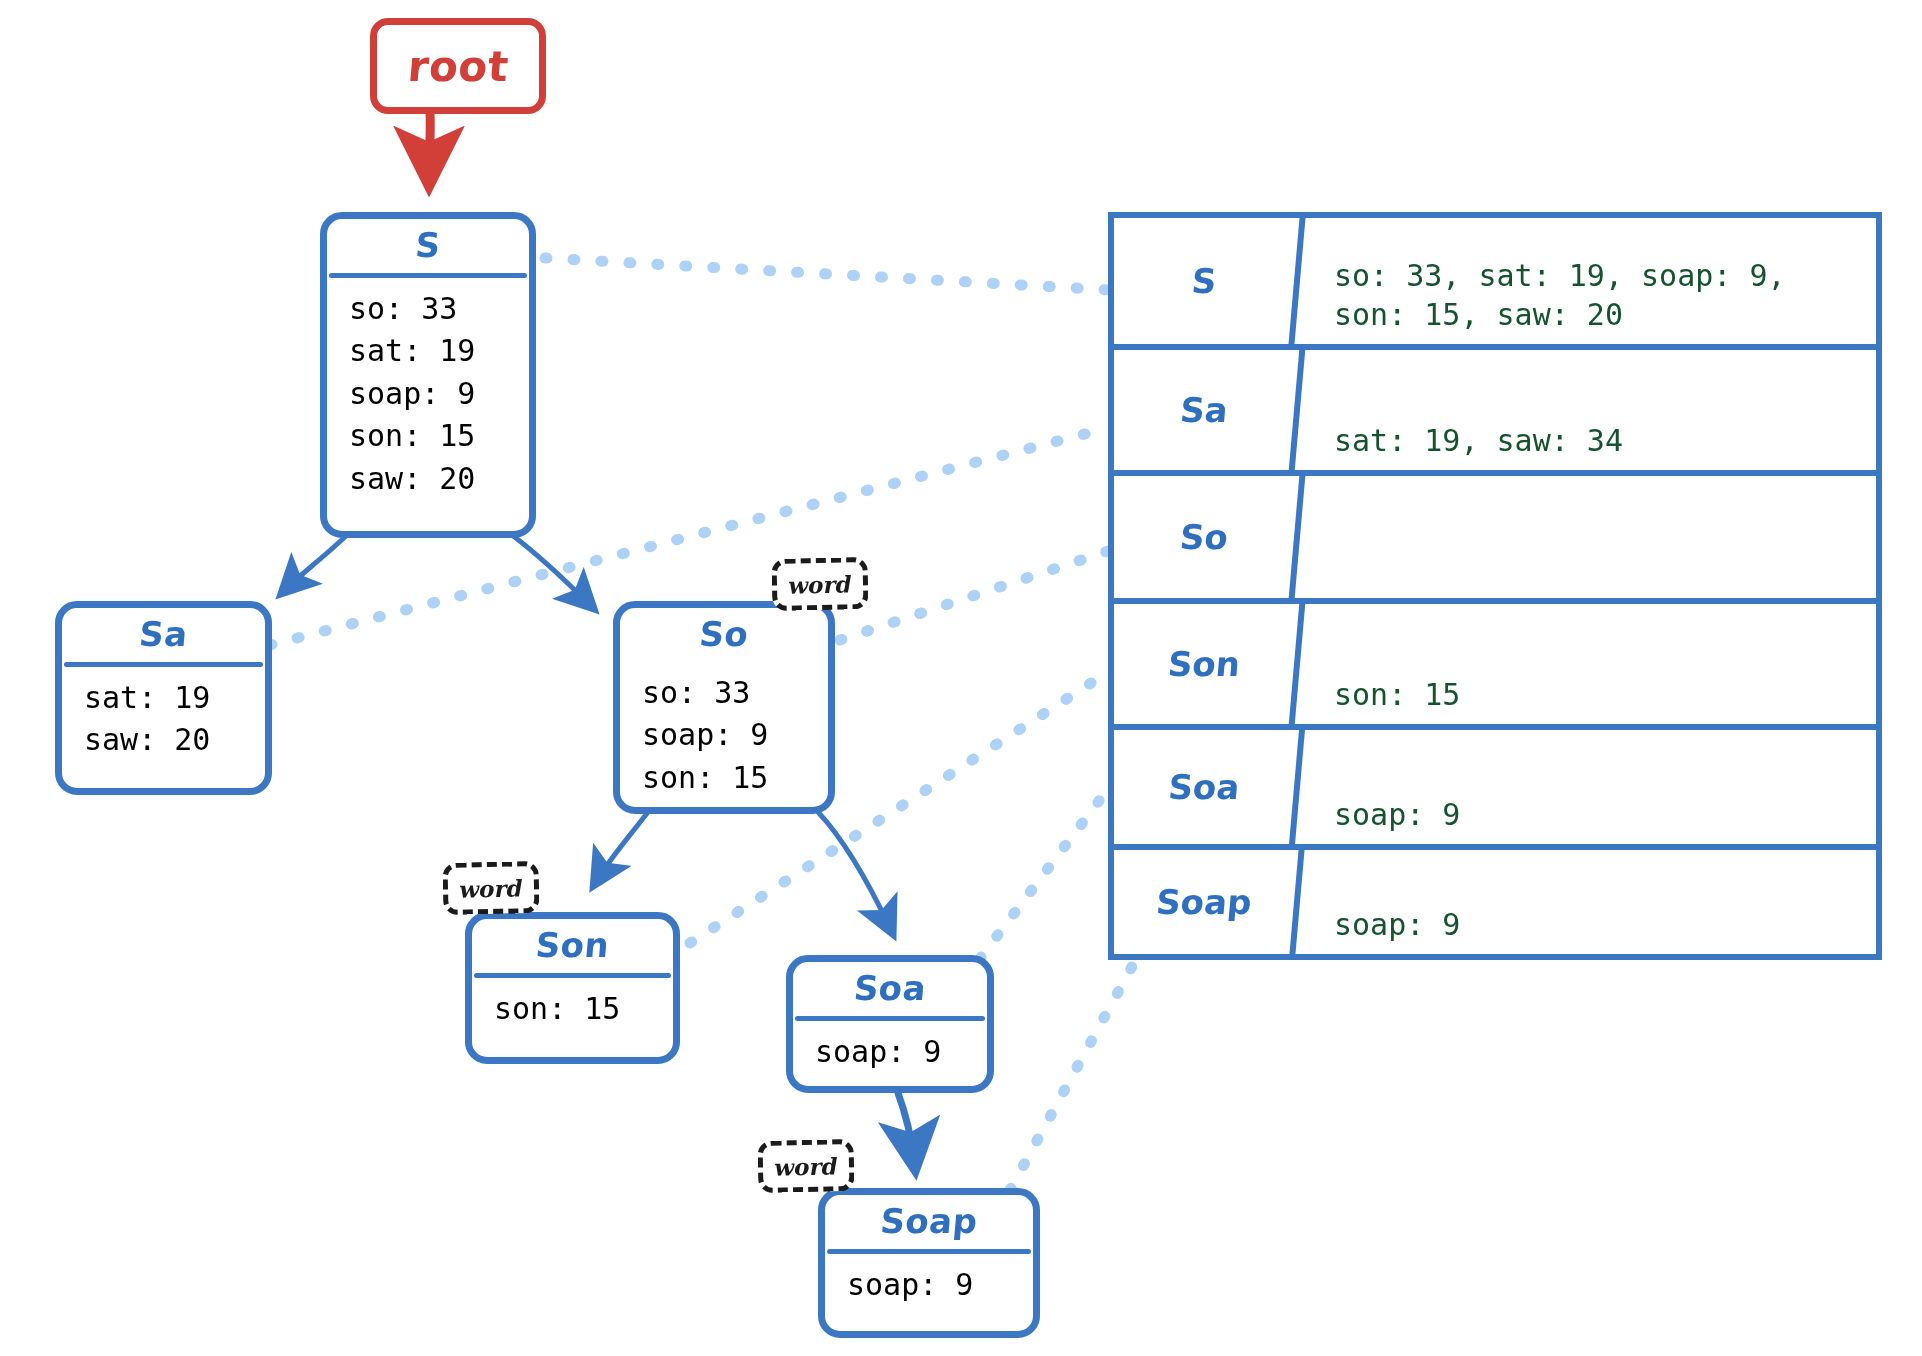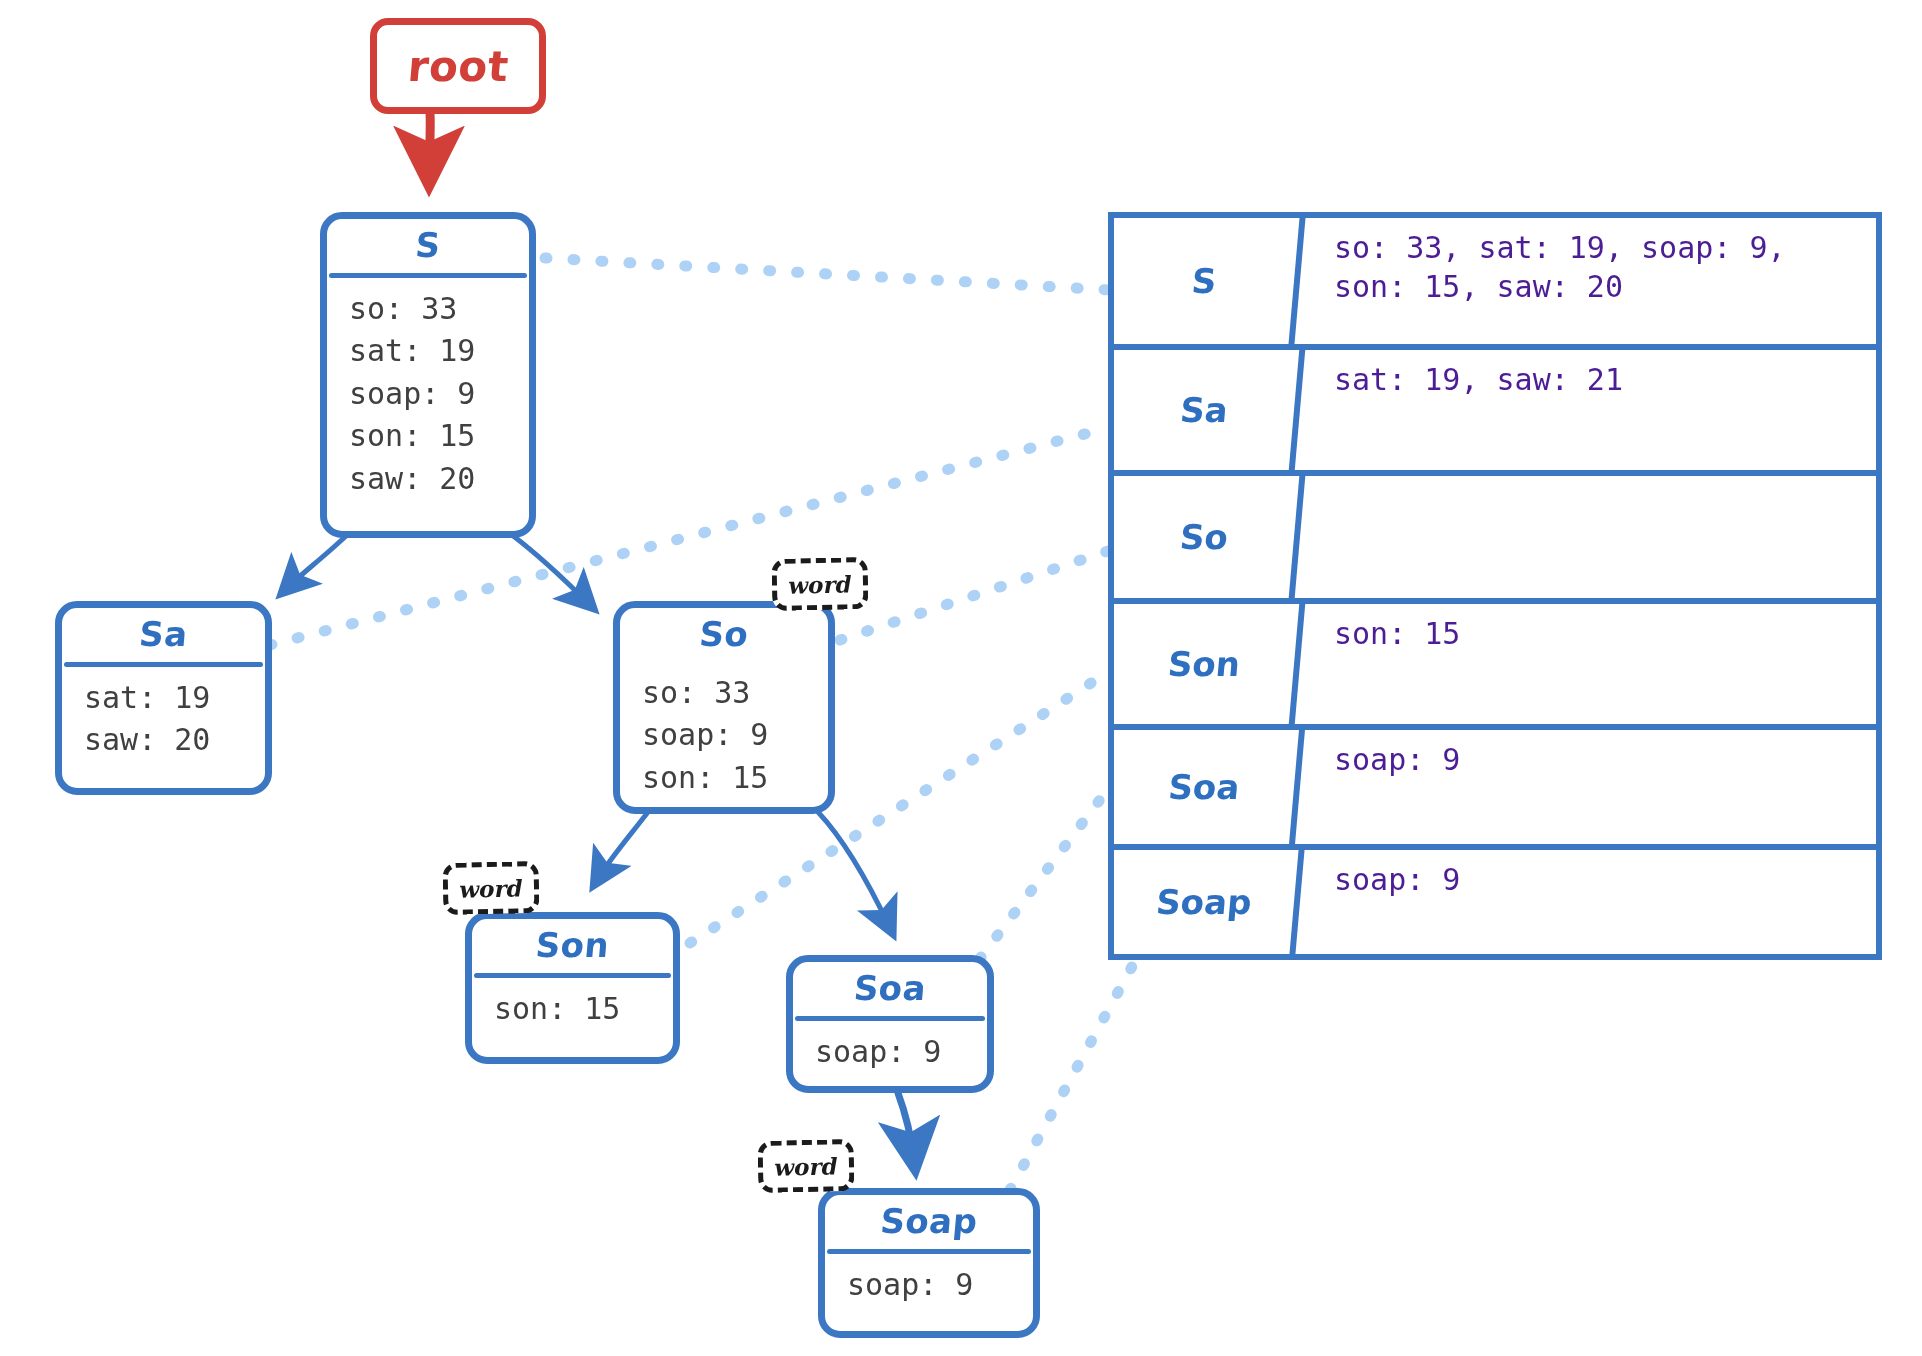--- a/index.html
+++ b/index.html
@@ -72,21 +72,21 @@
     border-radius: 3px;
   }
 
   .node-body {
     padding: 12px 18px 14px 22px;
     display: flex;
     flex-direction: column;
     gap: 4px;
   }
   .entry {
-    color: #404040;
+    color: #000000;
     font-family: "DejaVu Sans Mono", monospace;
     font-size: 30px;
     line-height: 1.28;
     white-space: pre;
   }
 
   
   .word-badge {
     position: absolute;
     box-sizing: border-box;
@@ -134,23 +134,23 @@
     color: #2f6fc0;
     font-family: "DejaVu Sans", sans-serif;
     font-weight: bold;
     font-size: 34px;
     transform: skewX(-5deg);
   }
   .tcell-val {
     box-sizing: border-box;
     flex: 1 1 auto;
     display: flex;
-    align-items: flex-start;
+    align-items: flex-end;
     padding: 10px 0 10px 34px;
-    color: #4c1d95;
+    color: #14532d;
     font-family: "DejaVu Sans Mono", monospace;
     font-size: 30px;
     line-height: 1.3;
   }
   .tcell-val span { display: block; white-space: pre-wrap; }
 </style>
 </head>
 <body>
 
 <div id="canvas">
@@ -261,21 +261,21 @@
       <div class="tcell-key">S</div>
       <div class="tcell-val">
         <span>so: 33, sat: 19, soap: 9,
 son: 15, saw: 20</span>
       </div>
     </div>
 
     <div class="trow" style="flex:0 0 120px;">
       <div class="tcell-key">Sa</div>
       <div class="tcell-val">
-        <span>sat: 19, saw: 21</span>
+        <span>sat: 19, saw: 34</span>
       </div>
     </div>
 
     <div class="trow" style="flex:0 0 122px;">
       <div class="tcell-key">So</div>
     </div>
 
     <div class="trow" style="flex:0 0 120px;">
       <div class="tcell-key">Son</div>
       <div class="tcell-val">

